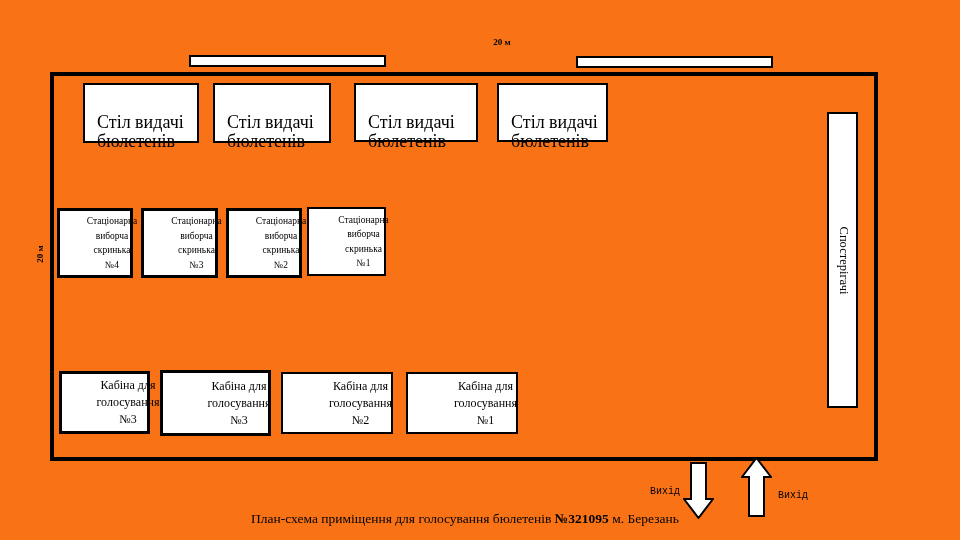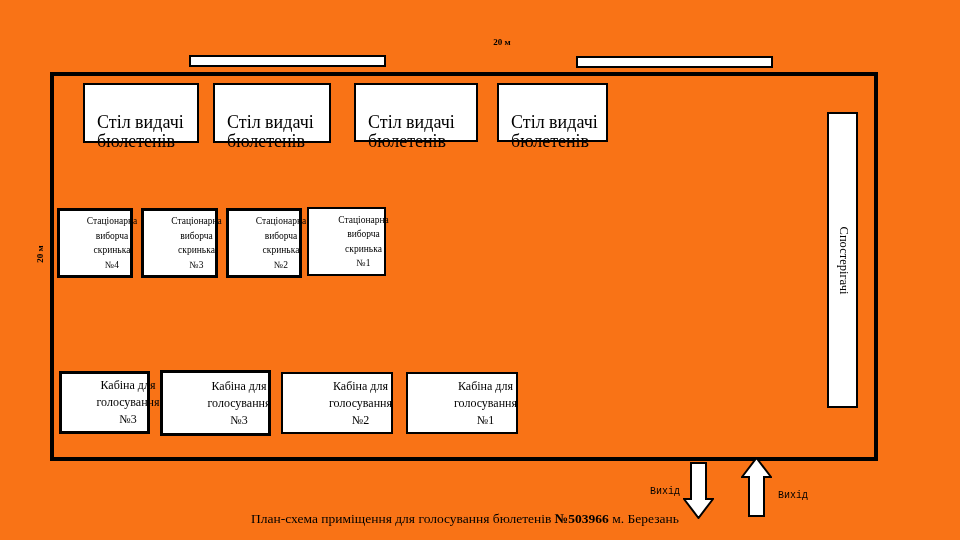--- a/index.html
+++ b/index.html
@@ -122,16 +122,16 @@
   <div class="abs arrow-label" style="left:640px; top:486px; width:40px; text-align:right;">Вихід</div>
 
   <div class="abs" style="left:741px; top:457px; width:31px; height:60px;">
     <svg width="31" height="60" viewBox="0 0 31 60">
       <polygon points="15.5,1 30,20 23,20 23,59 8,59 8,20 1,20" fill="#ffffff" stroke="#000000" stroke-width="2" stroke-linejoin="miter"></polygon>
     </svg>
   </div>
   <div class="abs arrow-label" style="left:778px; top:490px; width:40px;">Вихід</div>
 
   <div class="abs caption" style="left:165px; top:511px; width:600px;">
-    <span>План-схема приміщення для голосування бюлетенів </span><span class="num">№503966</span><span> м. Березань</span>
+    <span>План-схема приміщення для голосування бюлетенів </span><span class="num">№321095</span><span> м. Березань</span>
   </div>
 
 </div>
 
 </body></html>

